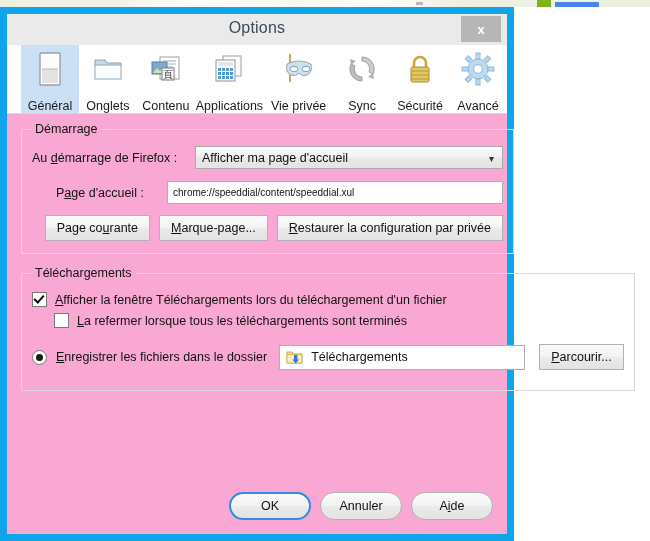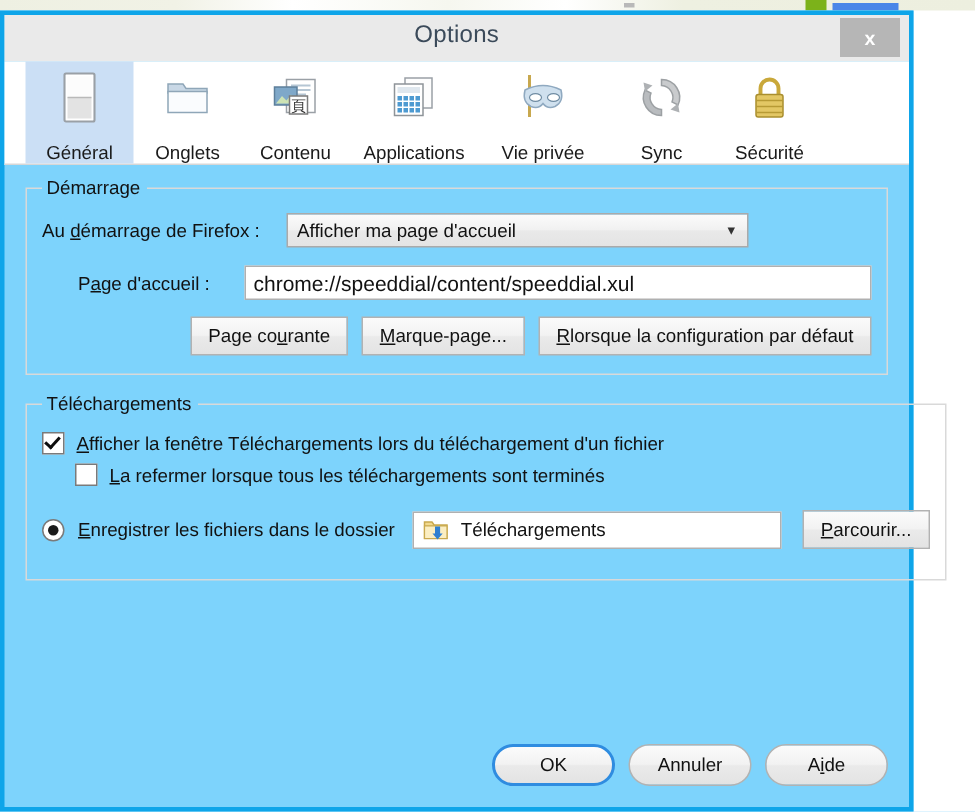--- a/index.html
+++ b/index.html
@@ -42,24 +42,24 @@
     position: absolute;
     left: 555px; top: 2px;
     width: 44px; height: 5px;
     background: #4a86e8;
   }
 
   
   #dialog-window {
     position: absolute;
     left: 0; top: 7px;
-    width: 609px;
+    width: 514px;
     height: 534px;
-    background: #7dd3fc;
-    border: 3px solid #0ea5e9;
+    background: #f9a8d4;
+    border: 7px solid #0ea5e9;
     box-sizing: border-box;
   }
 
   
   #title-bar {
     position: relative;
     height: 31px;
     background: #eaeaea;
   }
   #window-title {
@@ -174,21 +174,21 @@
     transform: translateY(-50%);
     font-size: 10px;
     color: #333;
   }
 
   input.textfield, .textfield-fake {
     height: 23px;
     border: 1px solid #b0b0b0;
     background: #ffffff;
     font-family: "Liberation Sans", "DejaVu Sans", sans-serif;
-    font-size: 14px;
+    font-size: 10px;
     color: #111;
     padding: 0 5px;
     box-sizing: border-box;
     display: flex;
     align-items: center;
     outline: none;
   }
 
   button.btn, .btn-fake {
     height: 26px;
@@ -387,20 +387,39 @@
           <path d="M9 15 v-4 a6 6 0 0 1 12 0 v4" fill="none" stroke="#c9a83a" stroke-width="2.6"></path>
           <rect x="6" y="15" width="18" height="15" rx="1.5" fill="#e3c764" stroke="#a98e2e" stroke-width="1"></rect>
           <line x1="6" y1="19" x2="24" y2="19" stroke="#b79a34" stroke-width="1"></line>
           <line x1="6" y1="23" x2="24" y2="23" stroke="#b79a34" stroke-width="1"></line>
           <line x1="6" y1="27" x2="24" y2="27" stroke="#b79a34" stroke-width="1"></line>
         </svg>
       </div>
       <div class="cat-label">Sécurité</div>
     </div>
 
+    <div class="cat-item">
+      <div class="cat-icon">
+        <svg width="34" height="34" viewBox="0 0 34 34">
+          <g fill="#bcd9ef" stroke="#8dbadb" stroke-width="1">
+            <circle cx="17" cy="17" r="10"></circle>
+            <rect x="15" y="1" width="4" height="6"></rect>
+            <rect x="15" y="27" width="4" height="6"></rect>
+            <rect x="1" y="15" width="6" height="4"></rect>
+            <rect x="27" y="15" width="6" height="4"></rect>
+            <rect x="5" y="5" width="5" height="4" transform="rotate(45 7.5 7)"></rect>
+            <rect x="24" y="5" width="5" height="4" transform="rotate(-45 26.5 7)"></rect>
+            <rect x="5" y="25" width="5" height="4" transform="rotate(-45 7.5 27)"></rect>
+            <rect x="24" y="25" width="5" height="4" transform="rotate(45 26.5 27)"></rect>
+          </g>
+          <circle cx="17" cy="17" r="4.4" fill="#ffffff" stroke="#8dbadb" stroke-width="1"></circle>
+        </svg>
+      </div>
+      <div class="cat-label">Avancé</div>
+    </div>
 
   </div>
 
   <div id="content-pane">
 
     <fieldset class="groupbox">
       <legend>Démarrage</legend>
 
       <div class="row" style="margin-top:4px;">
         <div class="row-label" style="width:163px;">
@@ -422,21 +441,21 @@
       </div>
 
       <div class="row" style="justify-content:flex-end; gap:9px; margin-top:11px; margin-bottom:2px;">
         <button class="btn">
           <span>Page co</span><u>u</u><span>rante</span>
         </button>
         <button class="btn">
           <span></span><u>M</u><span>arque-page...</span>
         </button>
         <button class="btn">
-          <span></span><u>R</u><span>lorsque la configuration par défaut</span>
+          <span></span><u>R</u><span>estaurer la configuration par privée</span>
         </button>
       </div>
     </fieldset>
 
     <fieldset class="groupbox" style="padding-bottom:14px;">
       <legend>Téléchargements</legend>
 
       <div class="check-row" style="margin-top:6px;">
         <span class="cbox checked"></span>
         <span class="ctl-label">

